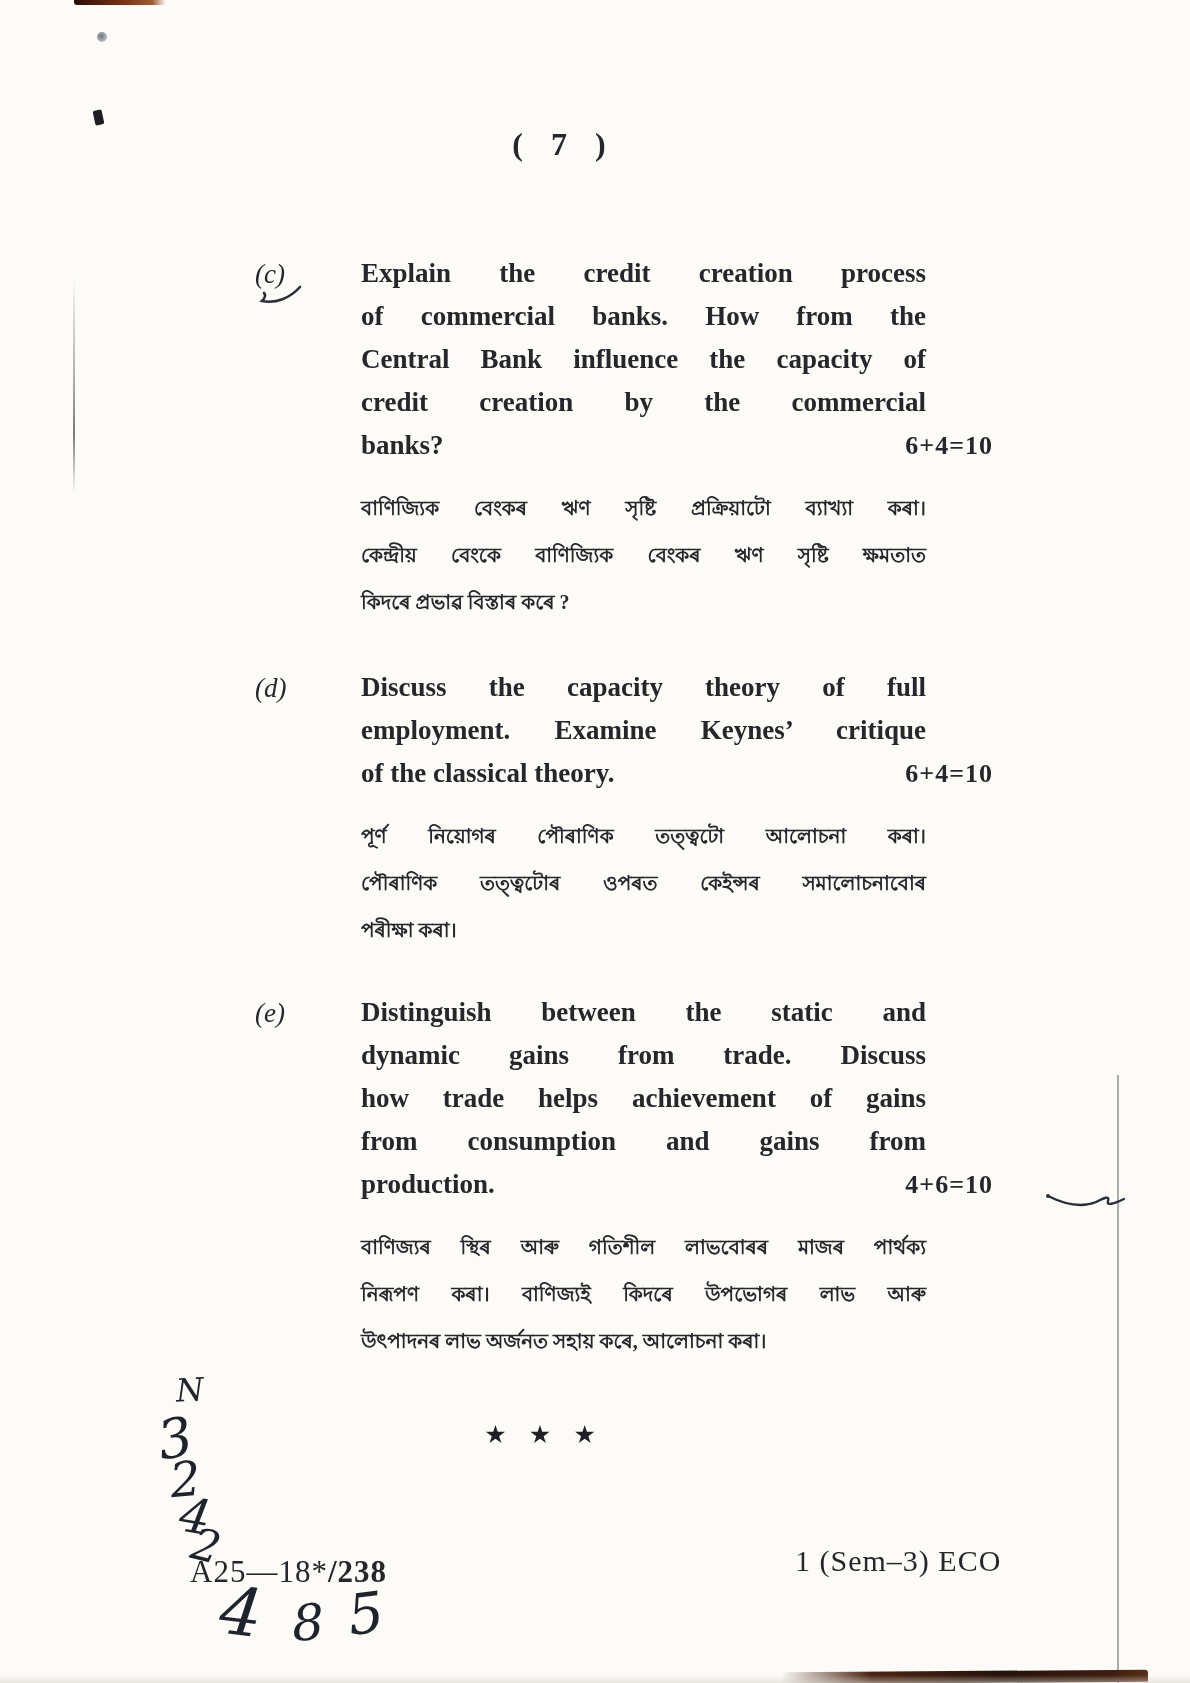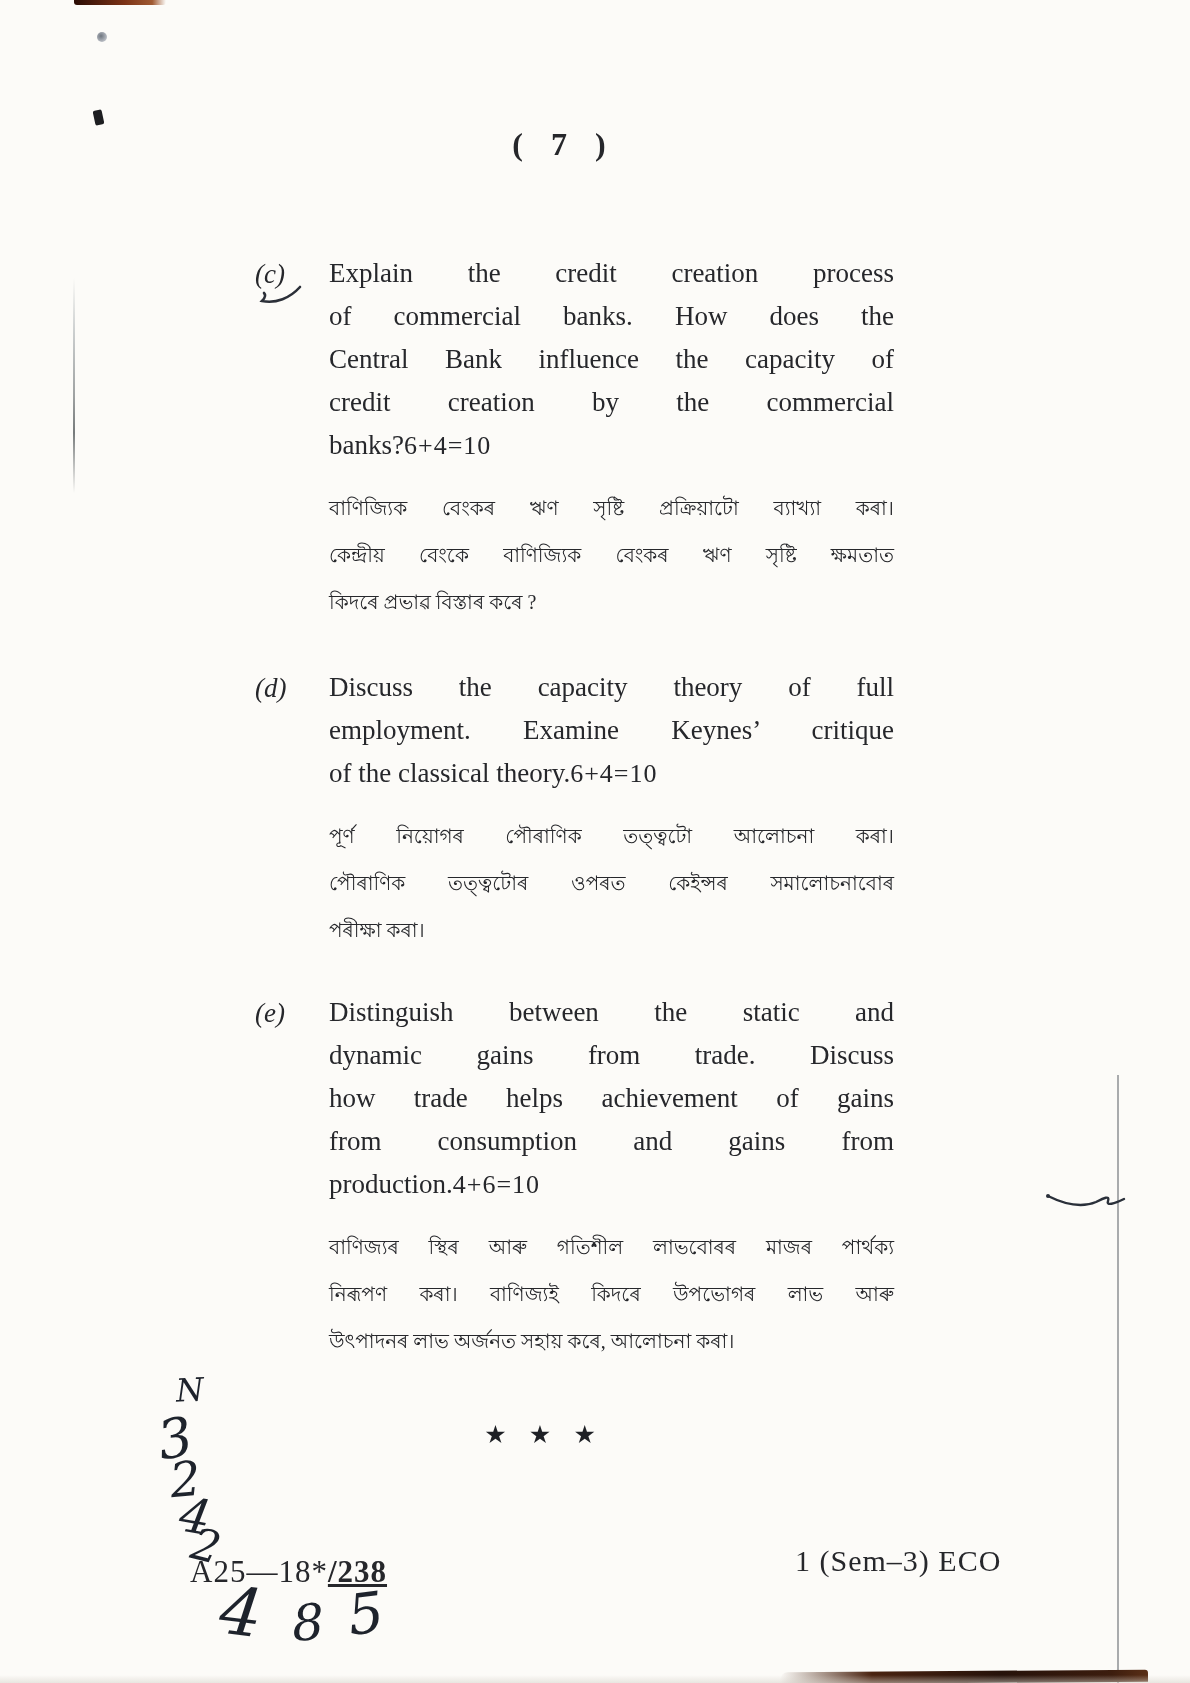--- a/index.html
+++ b/index.html
@@ -23,48 +23,48 @@
 
   
   .question { position:absolute; left:255px; width:760px; }
   .q-c { top:252px; }
   .q-d { top:666px; }
   .q-e { top:991px; }
   .q-label {
     position:absolute; left:0; top:7px;
     font-style:italic; font-size:27px;
   }
-  .q-body { margin-left:74px; width:565px; }
+  .q-body { margin-left:106px; width:565px;font-weight:bold; }
   .en-line {
     font-size:27px; line-height:43px;
     text-align:justify; text-align-last:justify;
     white-space:normal;
   }
   .lastline {
-    display:flex; align-items:baseline;
+    display:flex; justify-content:space-between; align-items:baseline;
     font-size:27px; line-height:43px;
   }
   .lastline .marks { margin-right:-67px; font-size:26px; letter-spacing:1px; }
   .as-block { margin-top:18px; }
   .as-line {
     font-size:20px; line-height:47px;
     text-align:justify; text-align-last:justify;
   }
   .as-last { text-align:left; text-align-last:left; }
 
   
   .stars {
     position:absolute; top:1420px; left:0; width:1088px;
     text-align:center; font-size:25px; letter-spacing:8px; color:#1e2025;
   }
   .footer-left {
     position:absolute; left:190px; top:1554px;
     font-size:31px; letter-spacing:1px;
   }
-  .footer-left b { font-weight:bold;text-decoration:underline; }
+  .footer-left b { font-weight:bold; }
   .footer-right {
     position:absolute; left:795px; top:1544px;
     font-size:30px; letter-spacing:1px;text-align:center;
   }
 
   
   .hw {
     position:absolute;
     font-family:"DejaVu Serif", serif;
     font-style:italic;
@@ -126,21 +126,21 @@
   <div class="page-number">(  7  )</div>
 
   <svg class="pen-tick" width="46" height="24" viewBox="0 0 46 24">
     <path d="M44,3 C34,14 20,20 6,17 C9,14 10,11 8,9" fill="none" stroke="#2b2f38" stroke-width="2.6" stroke-linecap="round"></path>
   </svg>
 
   <section class="question q-c">
     <span class="q-label">(c)</span>
     <div class="q-body">
       <div class="en-line">Explain the credit creation process</div>
-      <div class="en-line">of commercial banks. How does the</div>
+      <div class="en-line">of commercial banks. How from the</div>
       <div class="en-line">Central Bank influence the capacity of</div>
       <div class="en-line">credit creation by the commercial</div>
       <div class="lastline">
         <span>banks?</span>
         <span class="marks">6+4=10</span>
       </div>
       <div class="as-block">
         <div class="as-line">বাণিজ্যিক বেংকৰ ঋণ সৃষ্টি প্ৰক্ৰিয়াটো ব্যাখ্যা কৰা।</div>
         <div class="as-line">কেন্দ্ৰীয় বেংকে বাণিজ্যিক বেংকৰ ঋণ সৃষ্টি ক্ষমতাত</div>
         <div class="as-line as-last">কিদৰে প্ৰভাৱ বিস্তাৰ কৰে ?</div>

